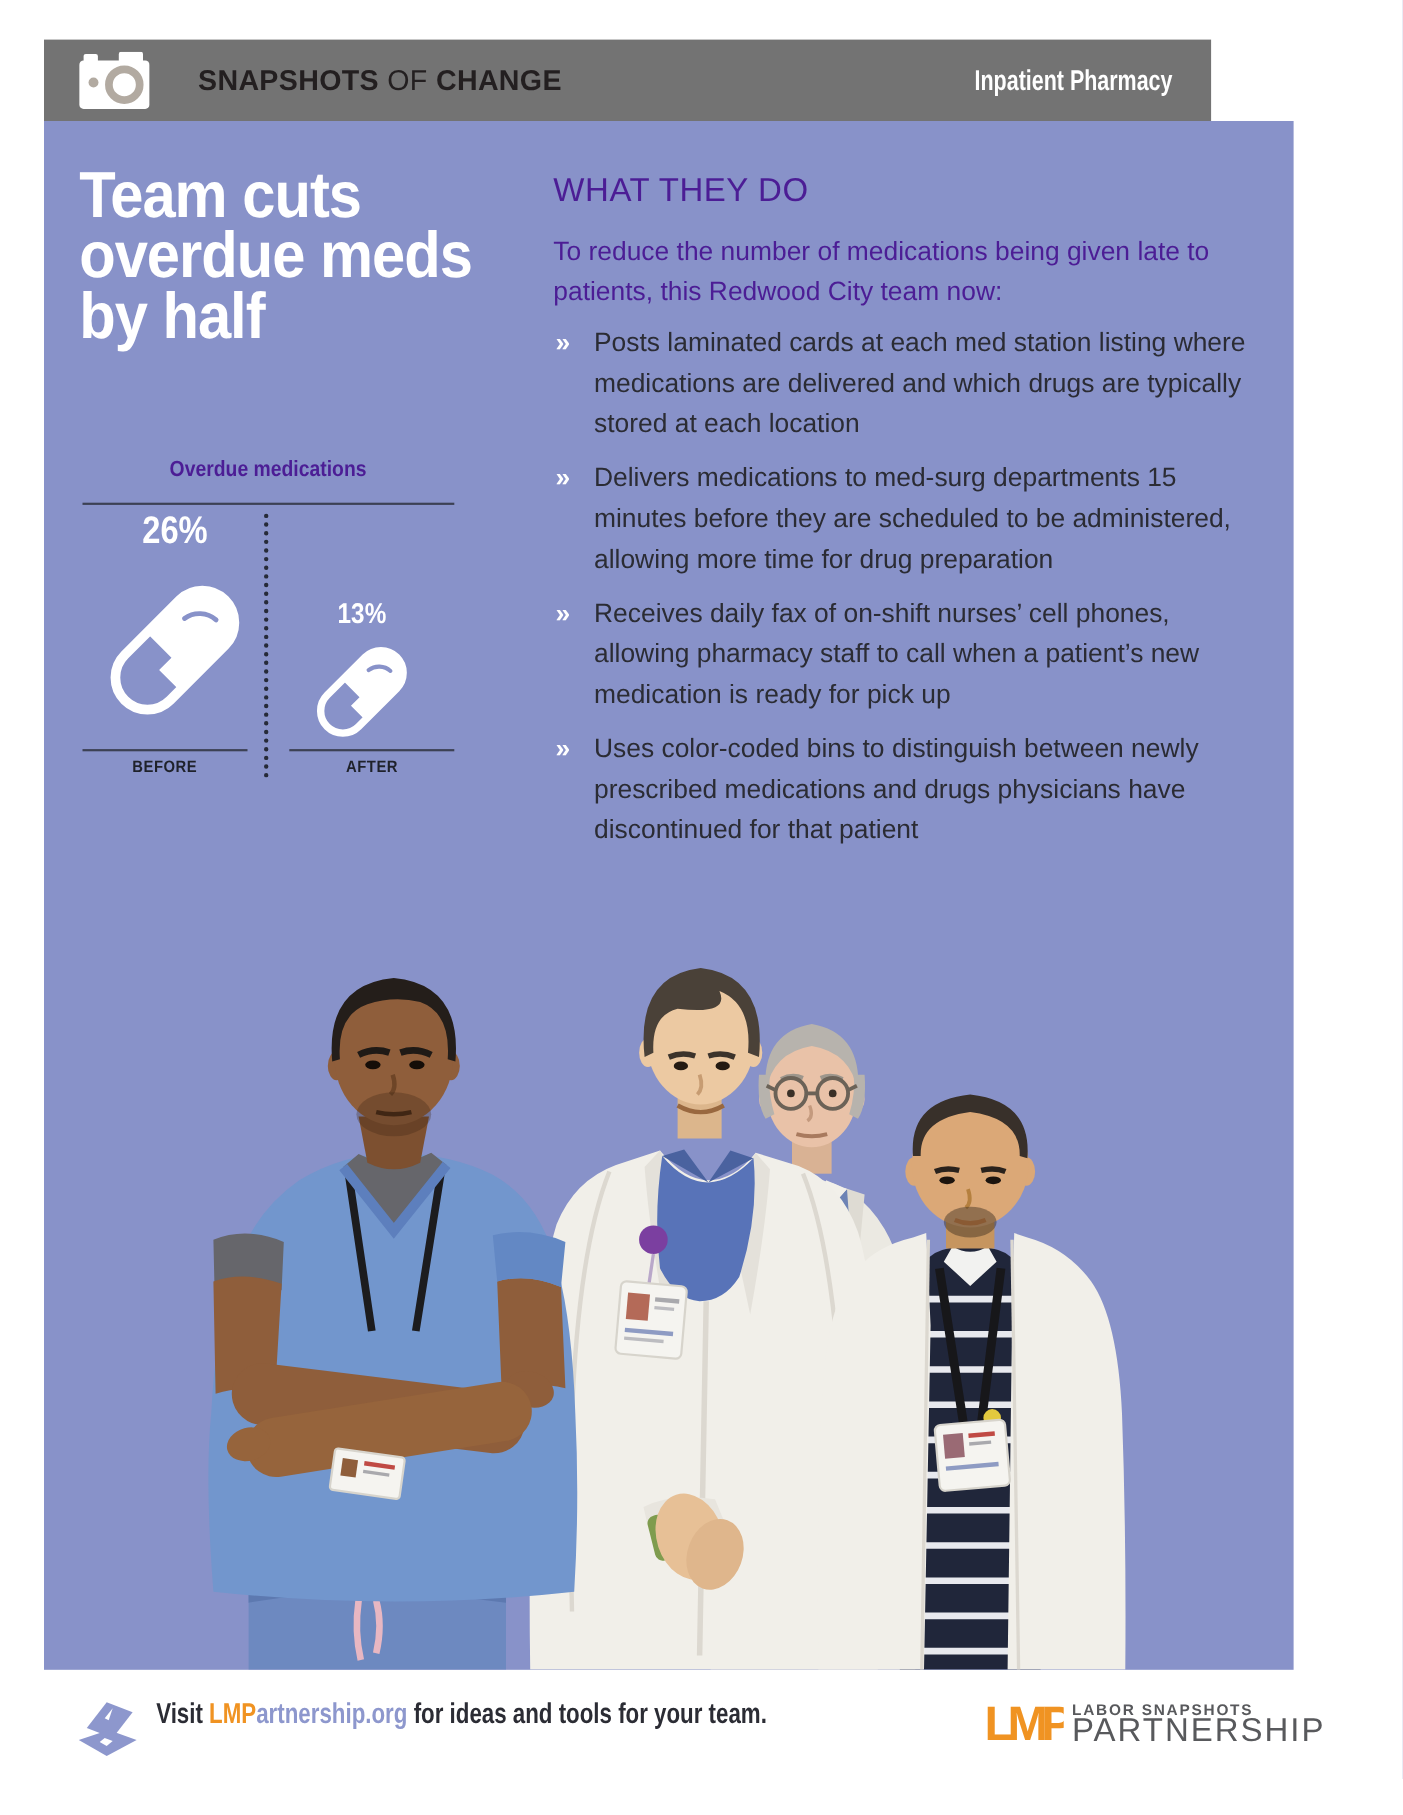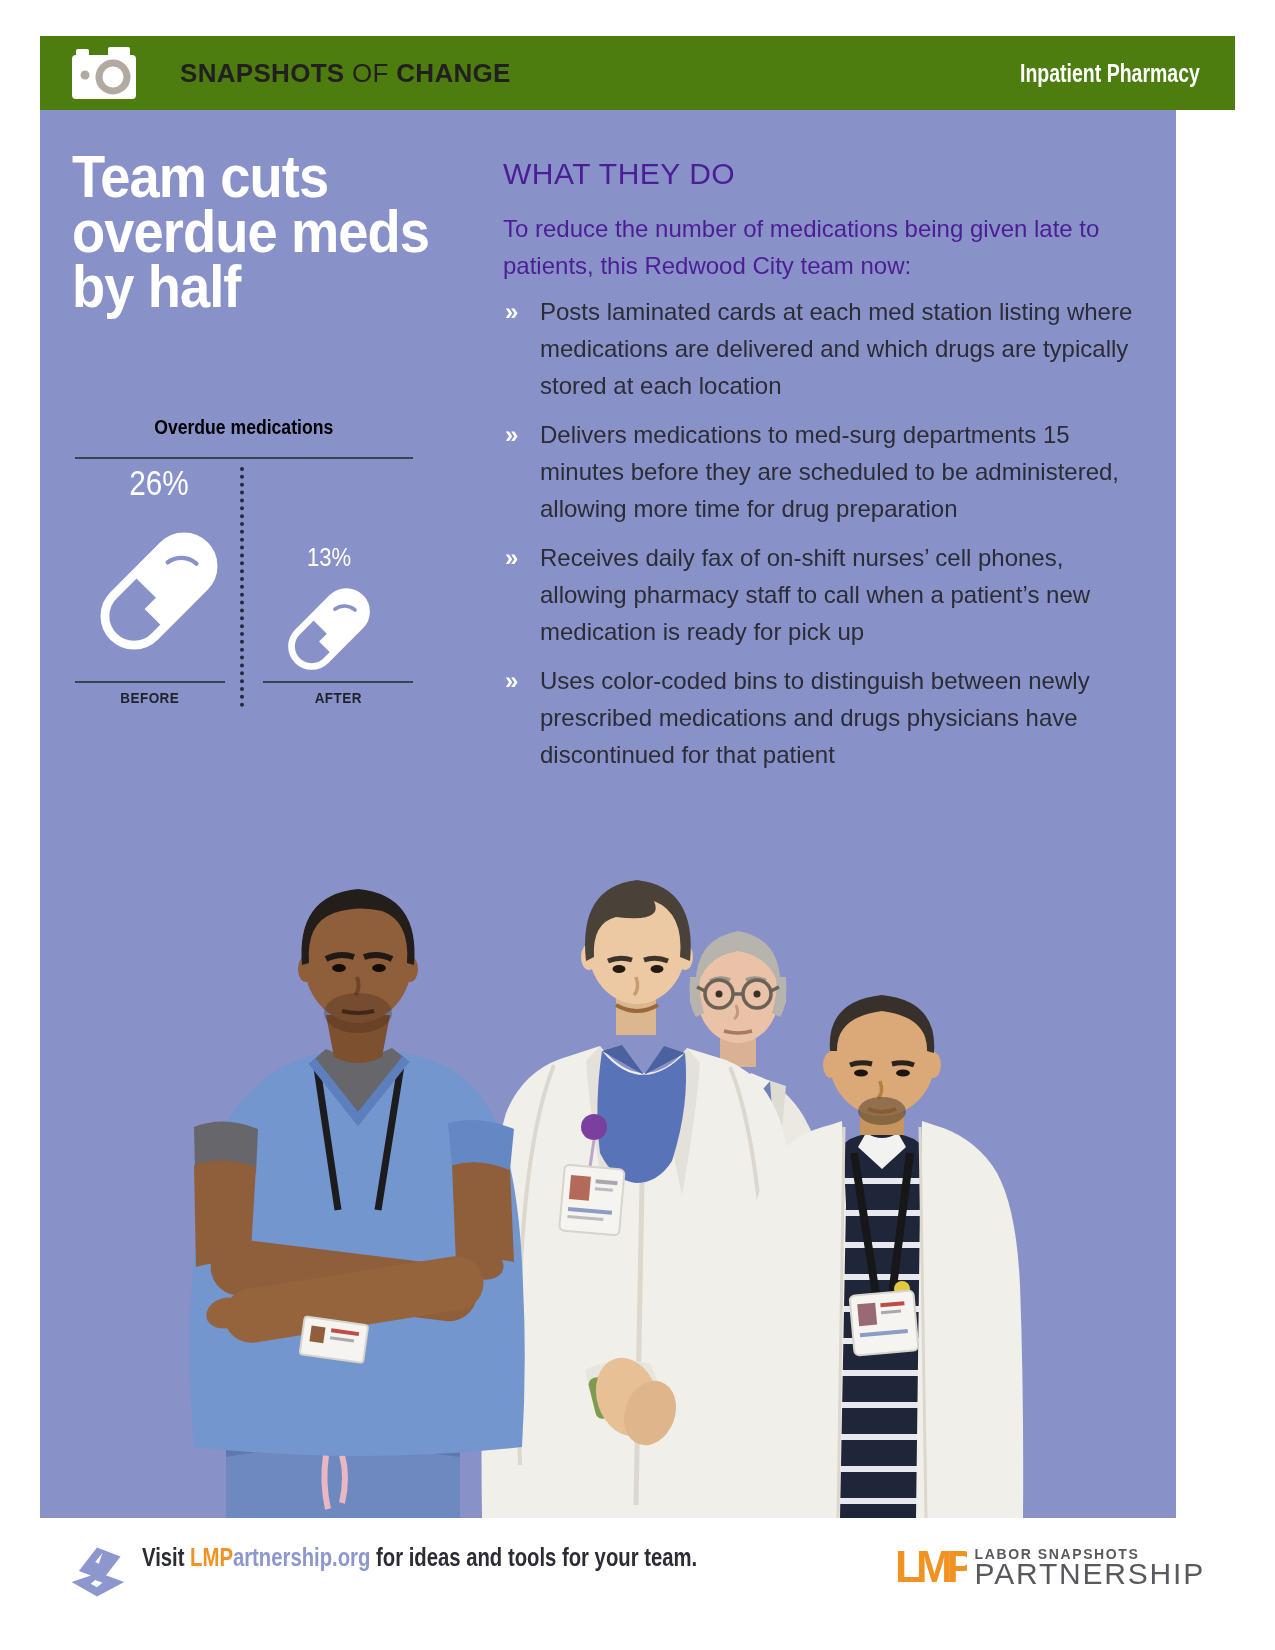--- a/index.html
+++ b/index.html
@@ -1,41 +1,41 @@
 <!DOCTYPE html>
 <html><head>
 <meta charset="utf-8">
 <style>
   html,body{margin:0;padding:0;background:#ffffff;}
   .page{position:relative;width:1275px;height:1650px;background:#ffffff;overflow:hidden;
         font-family:"Liberation Sans",sans-serif;}
   
-  .topbar{position:absolute;left:40px;top:36px;width:1195px;height:74px;background:#4d7c0f;
+  .topbar{position:absolute;left:40px;top:36px;width:1061px;height:74px;background:#737373;
           display:flex;align-items:center;}
   .cam{margin-left:32px;flex:0 0 auto;}
   .brand{margin-left:44px;font-size:26px;color:#231f20;letter-spacing:.3px;white-space:nowrap;}
   .brand b{font-weight:700;}
   .brand .mid{font-weight:400;}
   .topbar .spacer{flex:1;}
   .dept{margin-right:35px;color:#ffffff;font-weight:700;font-size:26px;white-space:nowrap;
         display:inline-block;transform:scaleX(.75);transform-origin:right center;}
   
   .panel{position:absolute;left:40px;top:110px;width:1136px;height:1408px;background:#8892c9;overflow:hidden;}
   .headline{position:absolute;left:32px;top:40px;color:#ffffff;font-weight:700;font-size:59px;
             line-height:55px;letter-spacing:-1px;transform:scaleX(.92);transform-origin:left top;white-space:nowrap;}
   
   .chart{position:absolute;left:35px;top:305px;width:338px;}
-  .chart-title{text-align:center;color:#000000;font-weight:700;font-size:20px;line-height:24px;}
+  .chart-title{text-align:center;color:#4c1d95;font-weight:700;font-size:20px;line-height:24px;}
   .chart-title span{display:inline-block;transform:scaleX(.88);}
   .chart-rule{border-top:2px solid #3c4154;margin-top:18px;}
   .chart-body{position:relative;height:224px;}
   .col{position:absolute;top:0;width:168px;text-align:center;}
   .col.before{left:0;}
   .col.after{left:170px;}
-  .val{color:#ffffff;font-weight:400;display:block;}
+  .val{color:#ffffff;font-weight:700;display:block;}
   .val span{display:inline-block;transform:scaleX(.85);}
   .val.big{font-size:35px;line-height:36px;margin-top:6px;}
   .val.small{font-size:26px;line-height:28px;margin-top:84px;}
   .pill-wrap-big{margin-top:15px;}
   .pill-wrap-small{margin-top:6px;}
   .divider{position:absolute;left:165px;top:8px;bottom:-24px;border-left:4px dotted #262a38;}
   .axis{position:absolute;bottom:0;border-top:2px solid #3c4154;}
   .axis.before{left:0;width:150px;}
   .axis.after{left:188px;width:150px;}
   .cat-row{position:relative;height:26px;}

